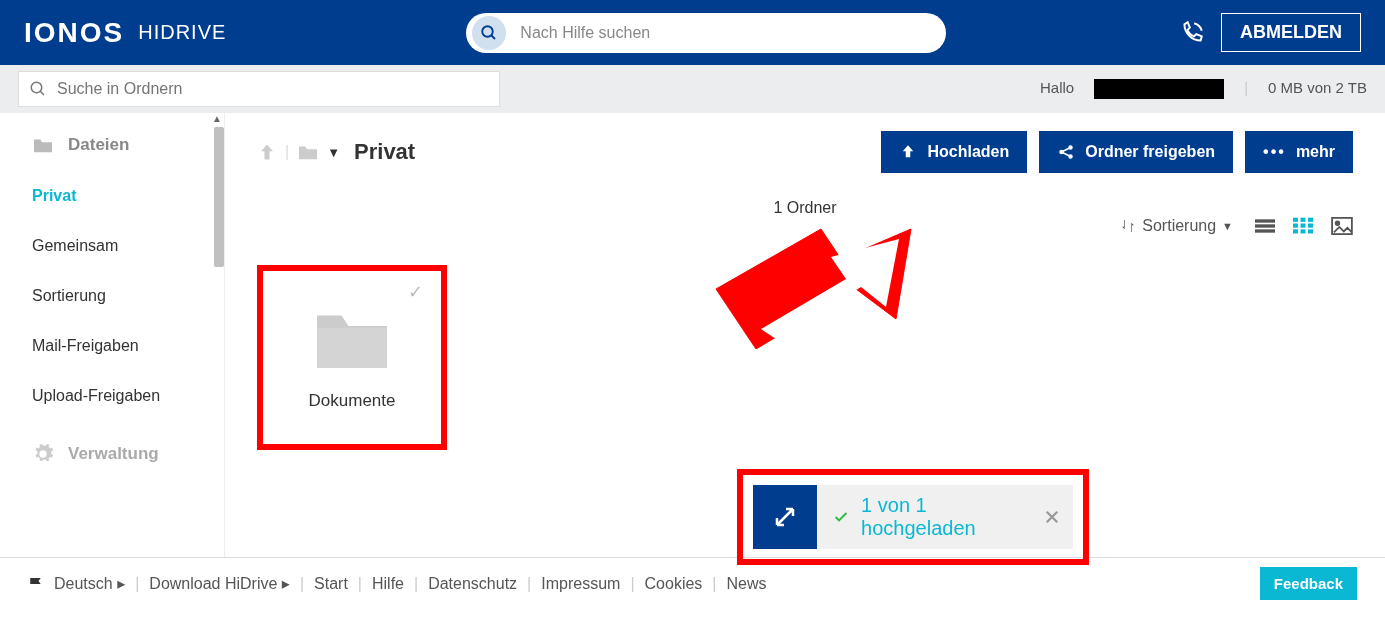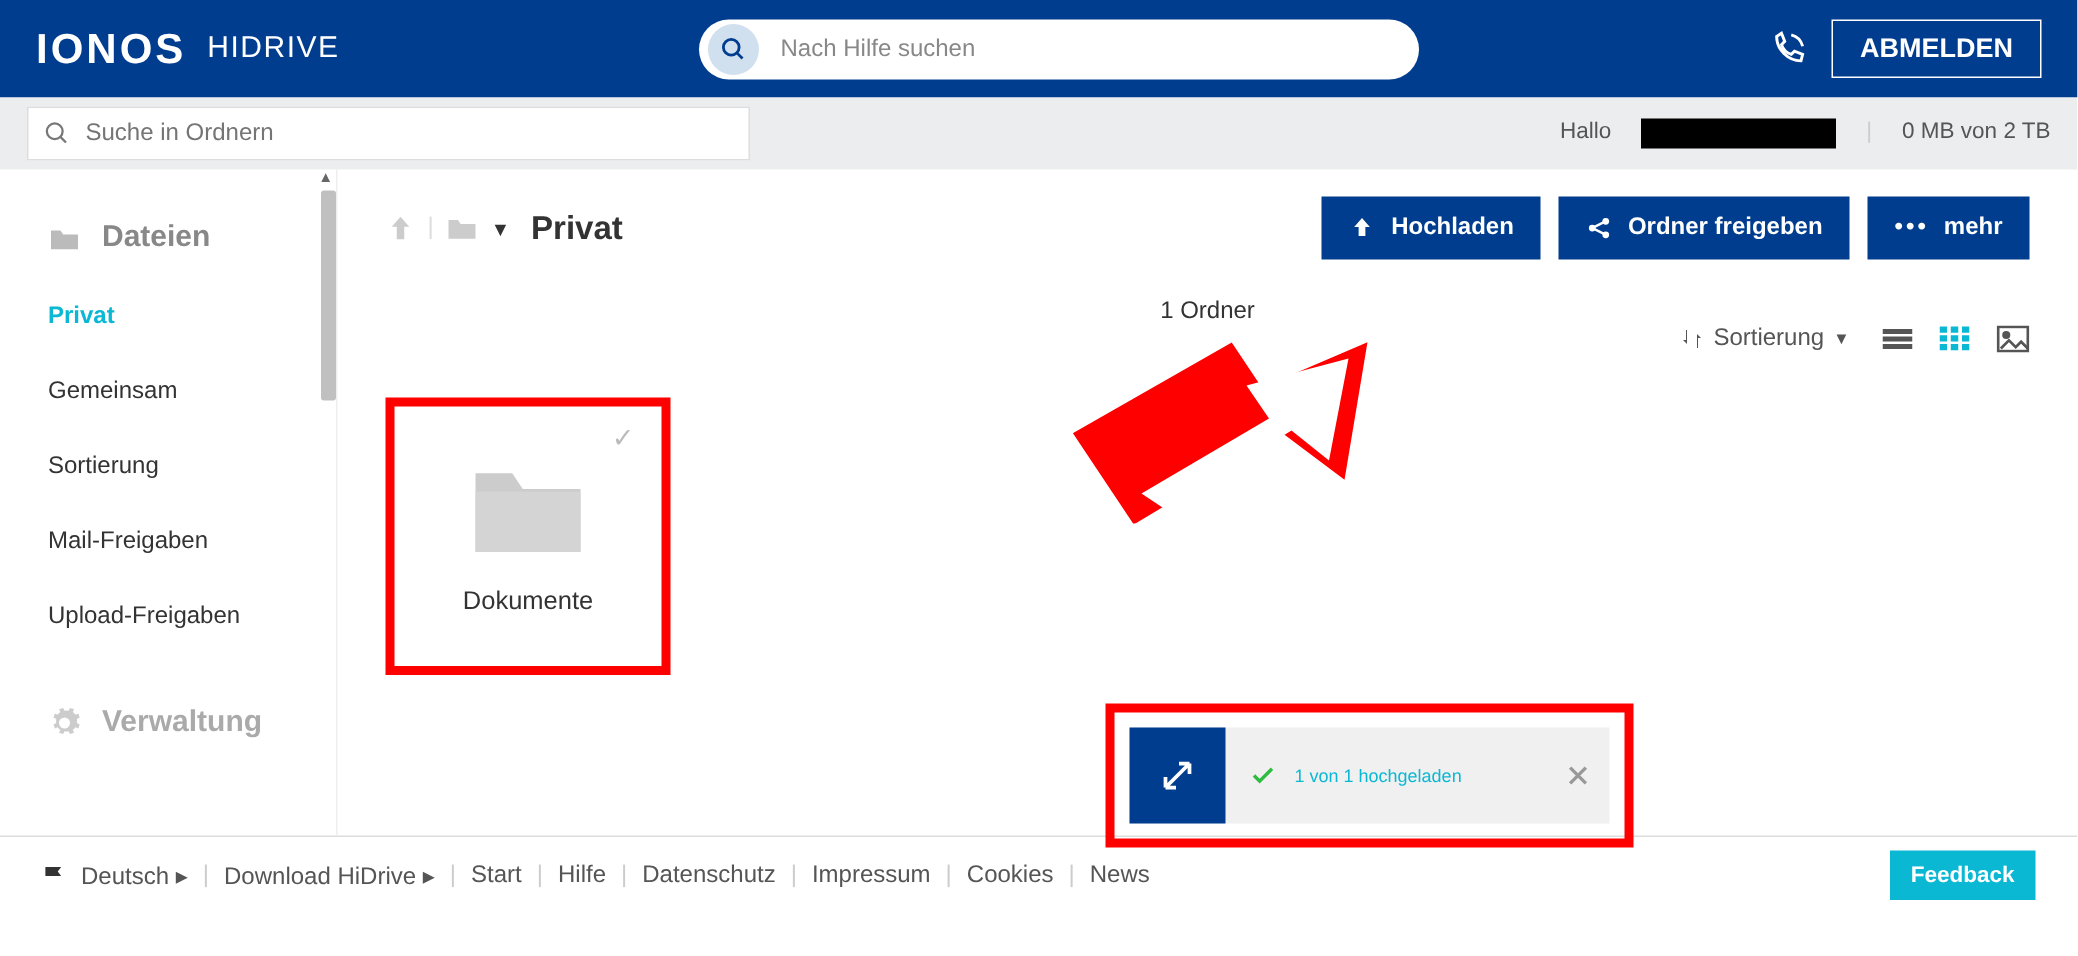--- a/index.html
+++ b/index.html
@@ -19,21 +19,21 @@
 .folder-search { background: #fff; border: 1px solid #ddd; height: 36px; width: 482px; display: flex; align-items: center; padding: 0 10px; }
 .folder-search input { border: none; outline: none; font-size: 16px; margin-left: 10px; width: 420px; }
 .subheader-right { margin-left: auto; display: flex; align-items: flex-start; gap: 20px; color: #555; font-size: 15px; }
 .redacted { background: #000; width: 130px; height: 20px; display: inline-block; }
 
 .main { display: flex; height: 444px; }
 .sidebar { width: 225px; border-right: 1px solid #eee; position: relative; overflow-y: auto; }
 .sidebar-scrollbar { position: absolute; right: 0; top: 14px; width: 10px; height: 140px; background: #c0c0c0; border-radius: 2px; }
 .sidebar-scroll-arrow { position: absolute; right: 2px; top: 0; font-size: 10px; color: #666; }
 .sidebar-item { padding: 16px 18px 16px 32px; font-size: 16px; color: #333; cursor: pointer; display: flex; align-items: center; gap: 14px; }
-.sidebar-item.section { color: #888; font-weight: bold; font-size: 20px; padding-top: 34px; }
+.sidebar-item.section { color: #888; font-weight: bold; font-size: 17px; padding-top: 22px; }
 .sidebar-item.active { color: #0bb8d4; font-weight: bold; }
 .sidebar-item.section.muted { color: #aaa; }
 
 .content { flex: 1; padding: 18px 32px; position: relative; }
 .breadcrumb-row { display: flex; align-items: center; gap: 10px; }
 .breadcrumb-left { display: flex; align-items: center; gap: 8px; color: #aaa; }
 .breadcrumb-title { font-size: 22px; font-weight: bold; color: #333; margin-left: 6px; }
 .action-buttons { margin-left: auto; display: flex; gap: 12px; }
 .action-btn { background: #003d8f; color: #fff; border: none; padding: 12px 18px; font-size: 16px; font-weight: bold; display: flex; align-items: center; gap: 10px; cursor: pointer; }
 
@@ -48,21 +48,21 @@
 .folder-tile { margin-top: 30px; width: 190px; height: 185px; border: 6px solid #ff0000; display: flex; flex-direction: column; align-items: center; justify-content: center; position: relative; cursor: pointer; }
 .folder-tile .check { position: absolute; top: 10px; right: 18px; color: #bbb; font-size: 18px; }
 .folder-tile .folder-name { margin-top: 16px; font-size: 17px; color: #333; }
 
 .arrow-annotation { position: absolute; left: 476px; top: 106px; }
 
 .upload-toast { position: absolute; left: 512px; top: 356px; border: 6px solid #ff0000; padding: 10px; }
 .upload-toast-inner { display: flex; align-items: center; background: #f0f0f0; height: 64px; width: 320px; }
 .upload-toast-expand { width: 64px; height: 64px; background: #003d8f; display: flex; align-items: center; justify-content: center; cursor: pointer; }
 .upload-toast-body { display: flex; align-items: center; padding: 0 16px; gap: 12px; flex: 1; }
-.upload-toast-text { color: #0bb8d4; font-size: 12px; }
+.upload-toast-text { color: #0bb8d4; font-size: 20px; }
 .upload-toast-close { color: #999; cursor: pointer; margin-right: 12px; }
 
 .footer { height: 52px; border-top: 1px solid #ddd; display: flex; align-items: center; padding: 0 28px; font-size: 16px; color: #555; }
 .footer a { color: #555; text-decoration: none; }
 .footer .sep { margin: 0 10px; color: #ccc; }
 .feedback-btn { margin-left: auto; background: #0bb8d4; color: #fff; border: none; padding: 8px 14px; font-size: 15px; font-weight: bold; cursor: pointer; }
 
 svg { display: block; }
 </style>
 </head>

